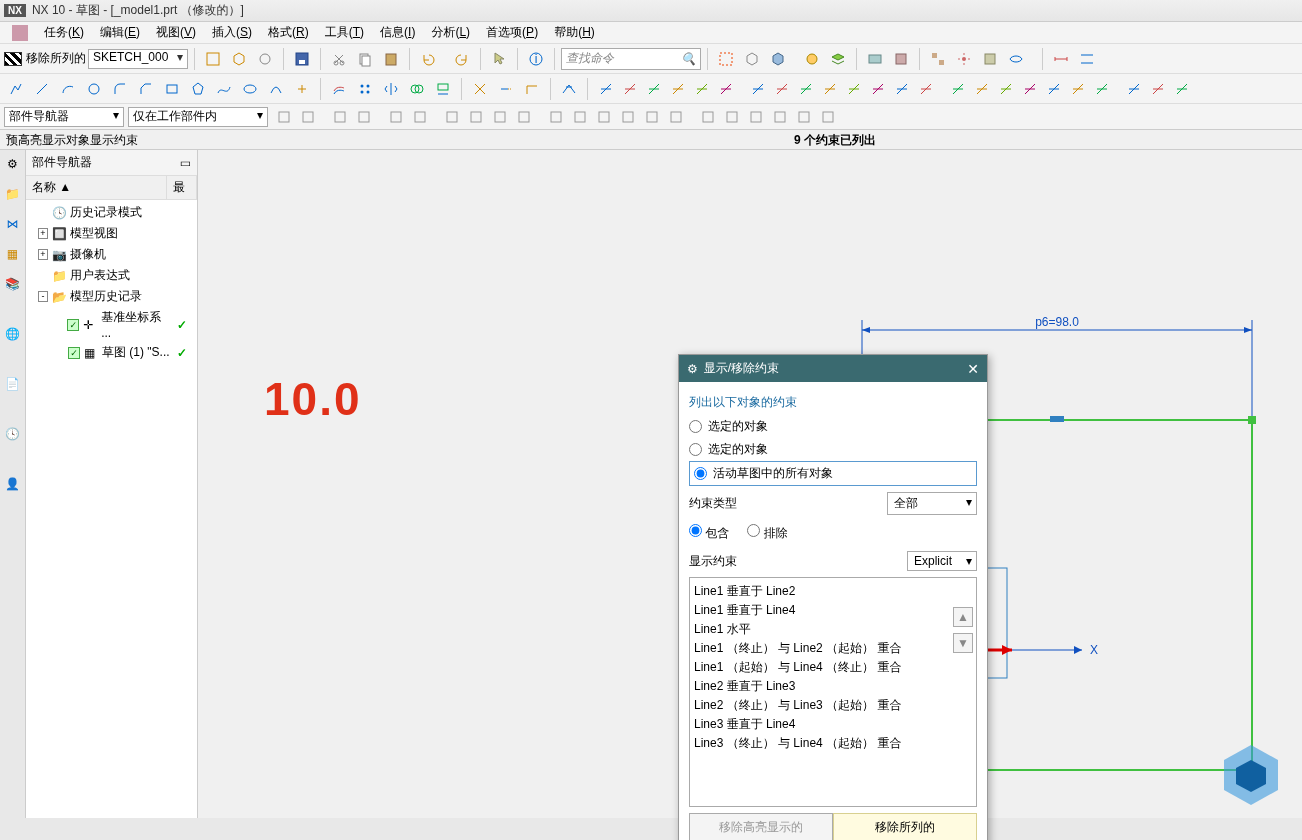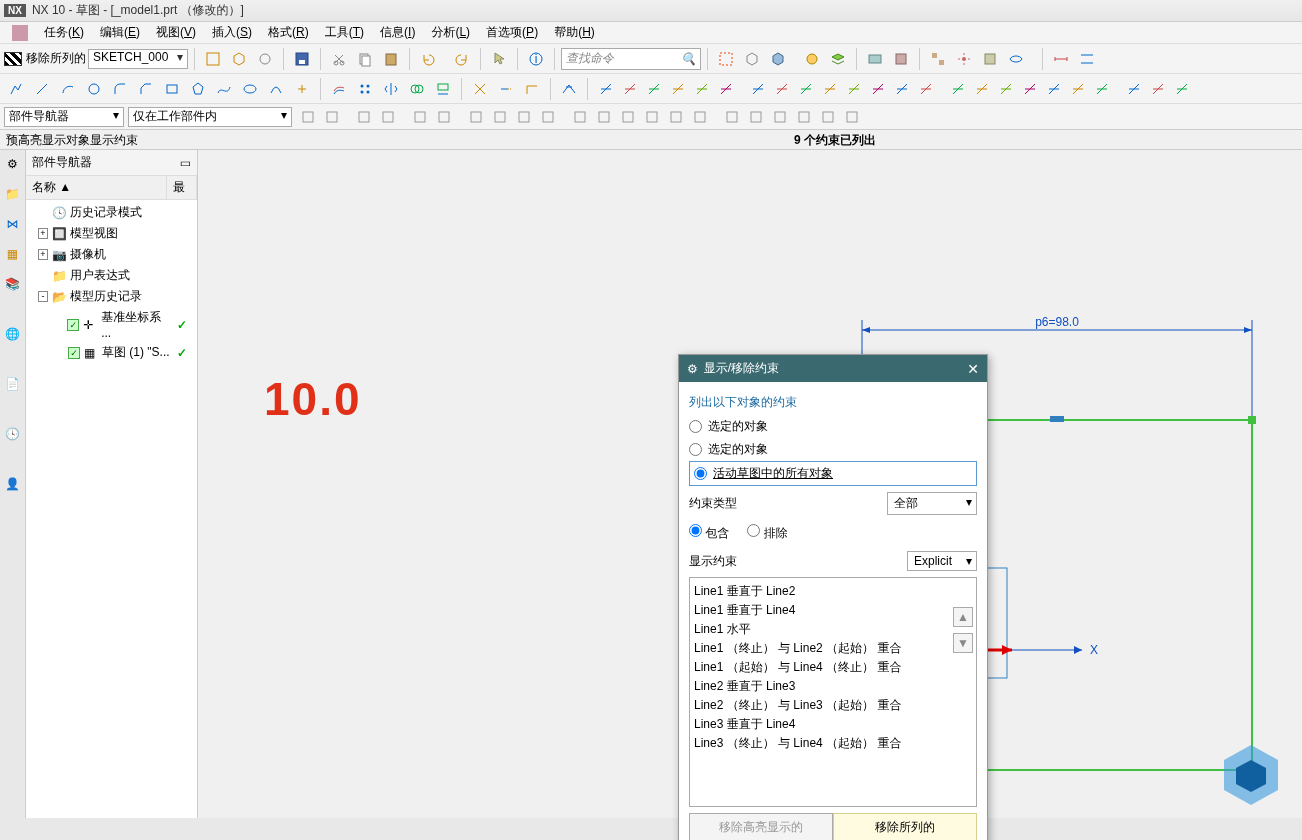--- a/index.html
+++ b/index.html
@@ -25,21 +25,21 @@
 .tb-flag .flag-icon { width: 18px; height: 14px; background: repeating-linear-gradient(45deg,#000,#000 3px,#fff 3px,#fff 6px); border: 1px solid #333; }
 .tb-select { border: 1px solid #aaa; background: #fff; height: 20px; padding: 0 18px 0 4px; cursor: pointer; position: relative; }
 .tb-select::after { content: "▾"; position: absolute; right: 4px; color: #333; }
 .tb-search { border: 1px solid #aaa; background: #fff; height: 22px; width: 140px; display: flex; align-items: center; padding: 0 4px; color: #888; font-style: italic; position: relative; }
 .tb-search .mag { position: absolute; right: 4px; }
 
 
 .filter-bar { background: #f4f4f4; height: 26px; display: flex; align-items: center; padding: 0 4px; border-bottom: 1px solid #ccc; gap: 4px; }
 .filter-sel { border: 1px solid #aaa; background: #fff; height: 20px; width: 120px; padding: 0 18px 0 4px; position: relative; cursor: pointer; }
 .filter-sel::after { content: "▾"; position: absolute; right: 4px; }
-.filter-sel.w140 { width: 164px; }
+.filter-sel.w140 { width: 140px; }
 
 
 .status-strip { background: #f0f0f0; height: 20px; border-bottom: 1px solid #ccc; display: flex; align-items: flex-end; padding: 0 6px; }
 .status-left { flex: 0 0 auto; }
 .status-right { margin-left: auto; margin-right: 420px; font-weight: bold; }
 
 
 .main { display: flex; height: calc(100% - 172px); position: relative; }
 
 
@@ -76,21 +76,21 @@
 
 
 .dialog { position: absolute; left: 480px; top: 204px; width: 310px; background: #fff; border: 1px solid #999; box-shadow: 2px 2px 8px rgba(0,0,0,0.3); }
 .dlg-title { background: #3a6a70; color: #fff; padding: 5px 8px; display: flex; align-items: center; gap: 6px; }
 .dlg-title .gear { color: #fff; }
 .dlg-title .close { margin-left: auto; cursor: pointer; font-size: 14px; }
 .dlg-body { padding: 8px 10px; }
 .dlg-section-title { color: #1a6aa0; padding: 4px 0; }
 .dlg-radio-row { padding: 3px 0; display: flex; align-items: center; gap: 6px; }
 .dlg-radio-row.sel { background: #fffbe0; border: 1px solid #d8d090; padding: 3px 4px; }
-.dlg-radio-row.sel.high { background: #fff; border-color: #5a9ad0; text-decoration: underline; }
+.dlg-radio-row.sel.high { background: #fff; border-color: #5a9ad0; }
 .dlg-field-row { display: flex; align-items: center; padding: 6px 0; gap: 6px; }
 .dlg-field-row .lbl { flex: 0 0 auto; }
 .dlg-field-row .sel { margin-left: auto; border: 1px solid #aaa; background: #fff; padding: 2px 20px 2px 6px; position: relative; cursor: pointer; }
 .dlg-field-row .sel::after { content: "▾"; position: absolute; right: 4px; }
 .dlg-list { border: 1px solid #aaa; height: 230px; padding: 4px; overflow: hidden; font-size: 12px; position: relative; }
 .dlg-list-item { padding: 1px 0; }
 .dlg-arrows { position: absolute; right: 4px; top: 30px; display: flex; flex-direction: column; gap: 6px; }
 .dlg-arrows .arr { width: 20px; height: 20px; border: 1px solid #aaa; background: #f4f4f4; display: flex; align-items: center; justify-content: center; cursor: pointer; color: #888; }
 .dlg-btn-row { display: flex; gap: 0; margin-top: 6px; }
 .dlg-btn-row .btn { flex: 1; border: 1px solid #aaa; background: #f4f4f4; padding: 5px; text-align: center; cursor: pointer; }

